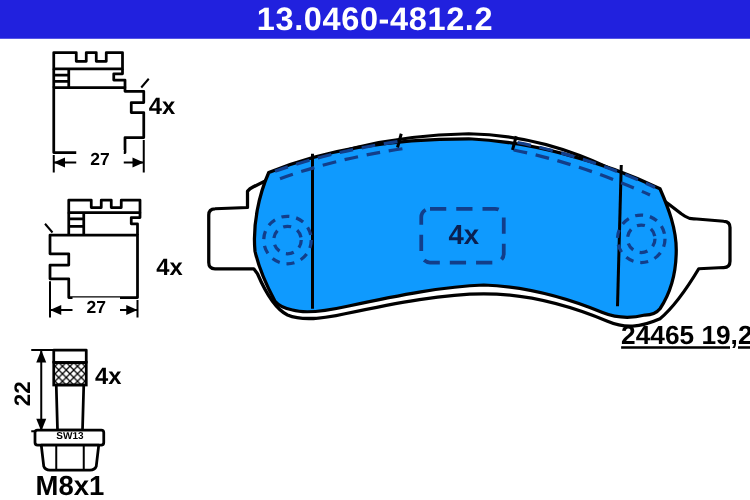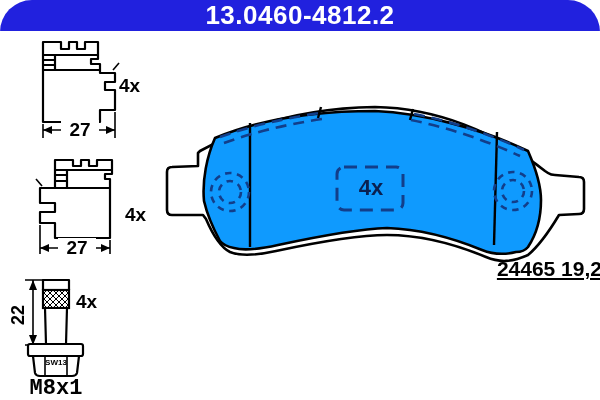--- a/index.html
+++ b/index.html
@@ -5,21 +5,21 @@
   :root{
     --header-bg:#2121de;
     --header-text:#ffffff;
     --pad-fill:#0f9afe;
     --dash-navy:#123e8a;
     --pad-qty-text:#0a2050;
     --line:#000000;
   }
   html,body{margin:0;padding:0;}
   body{font-family:"Liberation Sans",sans-serif;background:#ffffff;}
-  #page{position:relative;width:600px;height:400px;background:#ffffff;overflow:hidden;border-radius:32px;}
+  #page{position:relative;width:600px;height:400px;background:#ffffff;overflow:hidden;}
 
   .header{
     position:absolute;left:0;top:0;width:600px;height:31px;
     background:var(--header-bg);color:var(--header-text);
     display:flex;align-items:center;justify-content:center;gap:30px;
     font-weight:bold;font-size:26px;letter-spacing:0.5px;
   }
 
   svg{position:absolute;overflow:visible;}
   .outline{fill:#ffffff;stroke:var(--line);stroke-width:2.2;stroke-linejoin:round;}
@@ -28,21 +28,21 @@
   .arrowhead{fill:var(--line);stroke:none;}
   .pad-back{fill:#ffffff;stroke:var(--line);stroke-width:2.6;stroke-linejoin:round;}
   .pad-mat{fill:var(--pad-fill);stroke:var(--line);stroke-width:2.6;stroke-linejoin:round;}
   .chamfer{fill:none;stroke:var(--line);stroke-width:2.4;}
   .dash{fill:none;stroke:var(--dash-navy);stroke-width:2.6;stroke-dasharray:11 7;stroke-linecap:butt;}
   .dash-circle{fill:none;stroke:var(--dash-navy);stroke-width:2.6;stroke-dasharray:6.5 5.5;}
   .dash-rect{fill:none;stroke:var(--dash-navy);stroke-width:3;stroke-dasharray:13 8;}
 
   .lbl{position:absolute;font-weight:bold;color:#000;line-height:1;white-space:nowrap;}
   .qty{font-size:19px;}
-  .dim{font-size:19px;background:#ffffff;padding:0 3px;text-align:center;}
+  .dim{font-size:14px;background:#ffffff;padding:0 3px;text-align:center;}
   .rot{transform:rotate(-90deg);transform-origin:center;text-align:center;}
   .pad-qty{font-size:22px;color:var(--pad-qty-text);text-align:center;}
   .wva{font-size:21px;text-align:right;}
   .dims-main{font-size:21px;text-align:center;}
   .m8{font-size:22px;text-align:center;}
   .sw{font-size:8px;text-align:center;}
 </style>
 </head>
 <body>
 
@@ -92,22 +92,22 @@
     <polygon class="arrowhead" points="28,73 24,63 32,63"></polygon>
     <rect class="outline" x="38" y="8" width="26" height="10"></rect>
     <rect x="38" y="18" width="26" height="18" fill="url(#hatch)" stroke="#000" stroke-width="2.2"></rect>
     <path class="outline" d="M40,36 L62,36 L61,72 L41,72 Z"></path>
     <rect class="outline" x="23" y="72" width="55" height="12" rx="2"></rect>
     <path class="outline" d="M28,84 L74,84 L72,101 Q71,104 67,104 L35,104 Q31,104 30,101 Z"></path>
     <path class="thin" d="M40,84 L40,104 M62,84 L62,104"></path>
   </svg>
   <div class="lbl rot" style="left:0px;top:306px;width:36px;height:18px;font-size:18px;">22</div>
   <div class="lbl qty" style="left:76px;top:292px;">4x</div>
-  <div class="lbl sw" style="left:38px;top:359px;width:36px;text-align:center;">SW13</div>
-  <div class="lbl m8" style="left:14px;top:378px;width:84px;font-family:Liberation Mono, monospace;">M8x1</div>
+  <div class="lbl sw" style="left:38px;top:345px;width:36px;text-align:center;">SW13</div>
+  <div class="lbl m8" style="left:14px;top:378px;width:84px;">M8x1</div>
 
   <svg style="left:160px;top:95px;" width="436" height="180" viewBox="0 0 436 180">
 
     <path class="pad-back" d="
       M40,56
       C90,28 150,13 215,12
       C275,13 335,36 385,76
       L388,78 Q391,80 395,80
       L419,82 Q424,82 424,87
       L424,114 Q424,119 419,119

